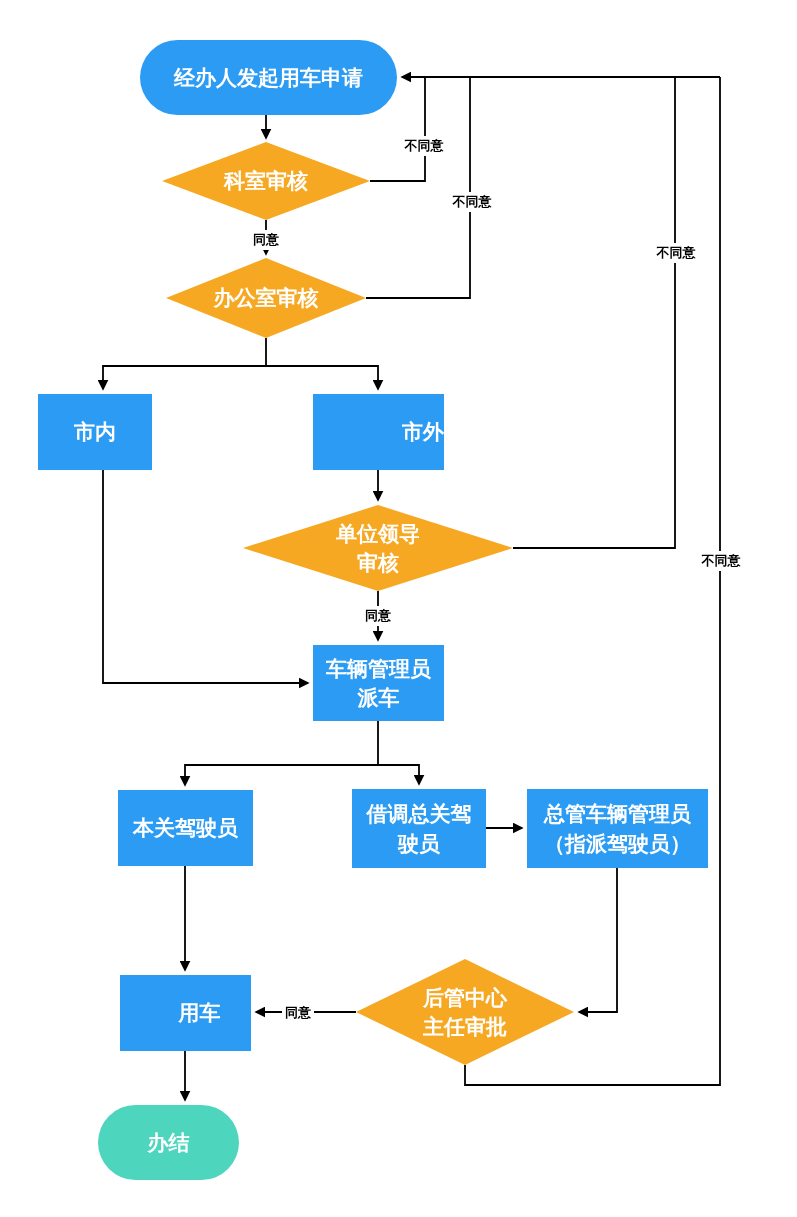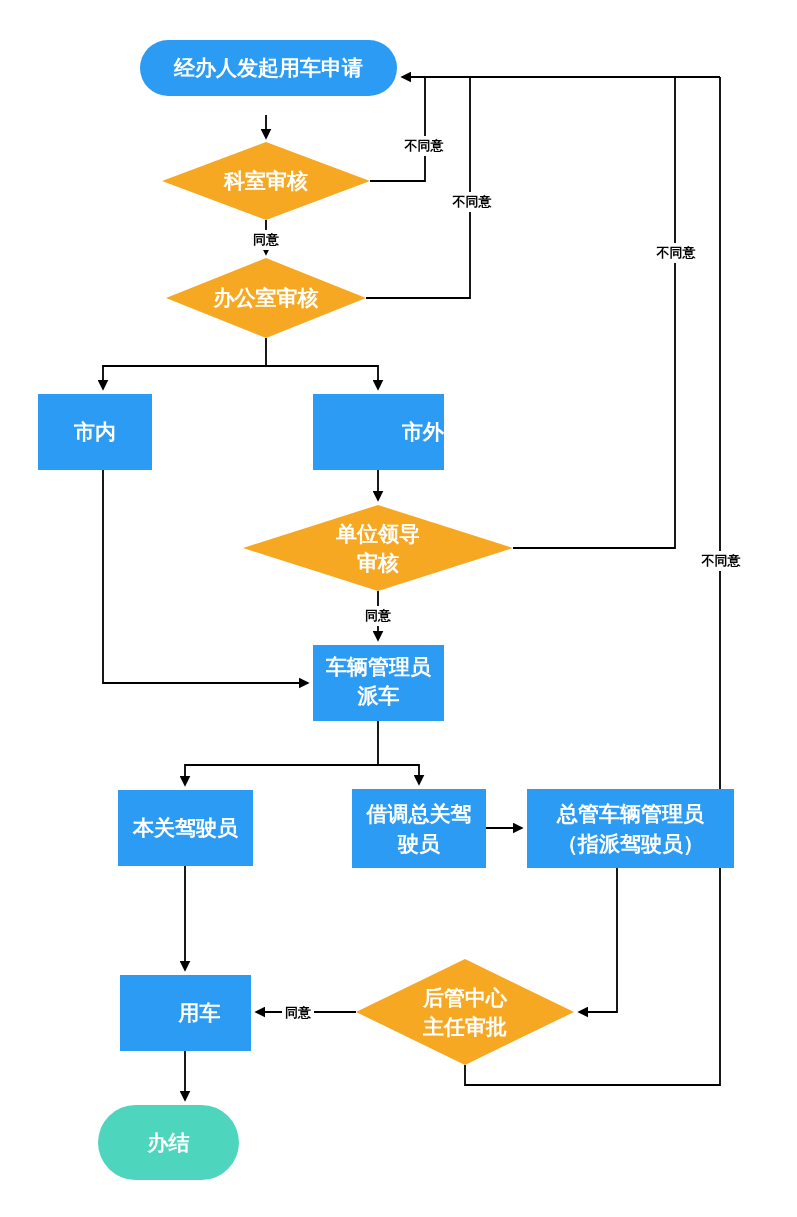--- a/index.html
+++ b/index.html
@@ -60,21 +60,21 @@
       <path d="M185,866 V970" marker-end="url(#arrow)"></path>
       <path d="M185,1051 V1100" marker-end="url(#arrow)"></path>
       <path d="M370,181 H425 V77"></path>
       <path d="M366,298 H470 V77"></path>
       <path d="M513,548 H675 V77"></path>
       <path d="M465,1065 V1085 H720 V77"></path>
       <path d="M720,77 H402" marker-end="url(#arrow)"></path>
     </g>
   </svg>
 
-  <div class="node stadium" style="left:140px;top:40px;width:257px;height:56px;">
+  <div class="node stadium" style="left:140px;top:40px;width:257px;height:75px;">
     <span>经办人发起用车申请</span>
   </div>
 
   <div class="node diamond" style="left:162px;top:142px;width:208px;height:78px;">
     <span>科室审核</span>
   </div>
 
   <div class="node diamond" style="left:166px;top:258px;width:200px;height:80px;">
     <span>办公室审核</span>
   </div>
@@ -85,35 +85,35 @@
 
   <div class="node rect" style="left:313px;top:394px;width:131px;height:76px;justify-content:flex-end;">
     <span>市外</span>
   </div>
 
   <div class="node diamond" style="left:243px;top:505px;width:270px;height:86px;">
     <span>单位领导
 审核</span>
   </div>
 
-  <div class="node rect" style="left:313px;top:645px;width:131px;height:76px;font-family:Liberation Mono, monospace;">
+  <div class="node rect" style="left:313px;top:645px;width:131px;height:76px;">
     <span>车辆管理员
 派车</span>
   </div>
 
   <div class="node rect" style="left:118px;top:790px;width:135px;height:76px;">
     <span>本关驾驶员</span>
   </div>
 
   <div class="node rect" style="left:352px;top:789px;width:134px;height:79px;">
     <span>借调总关驾
 驶员</span>
   </div>
 
-  <div class="node rect" style="left:527px;top:789px;width:207px;height:79px;">
+  <div class="node rect" style="left:527px;top:789px;width:181px;height:79px;">
     <span>总管车辆管理员
 （指派驾驶员）</span>
   </div>
 
   <div class="node diamond" style="left:356px;top:959px;width:218px;height:106px;">
     <span>后管中心
 主任审批</span>
   </div>
 
   <div class="node rect" style="left:120px;top:975px;width:131px;height:76px;padding-left:28px;">

